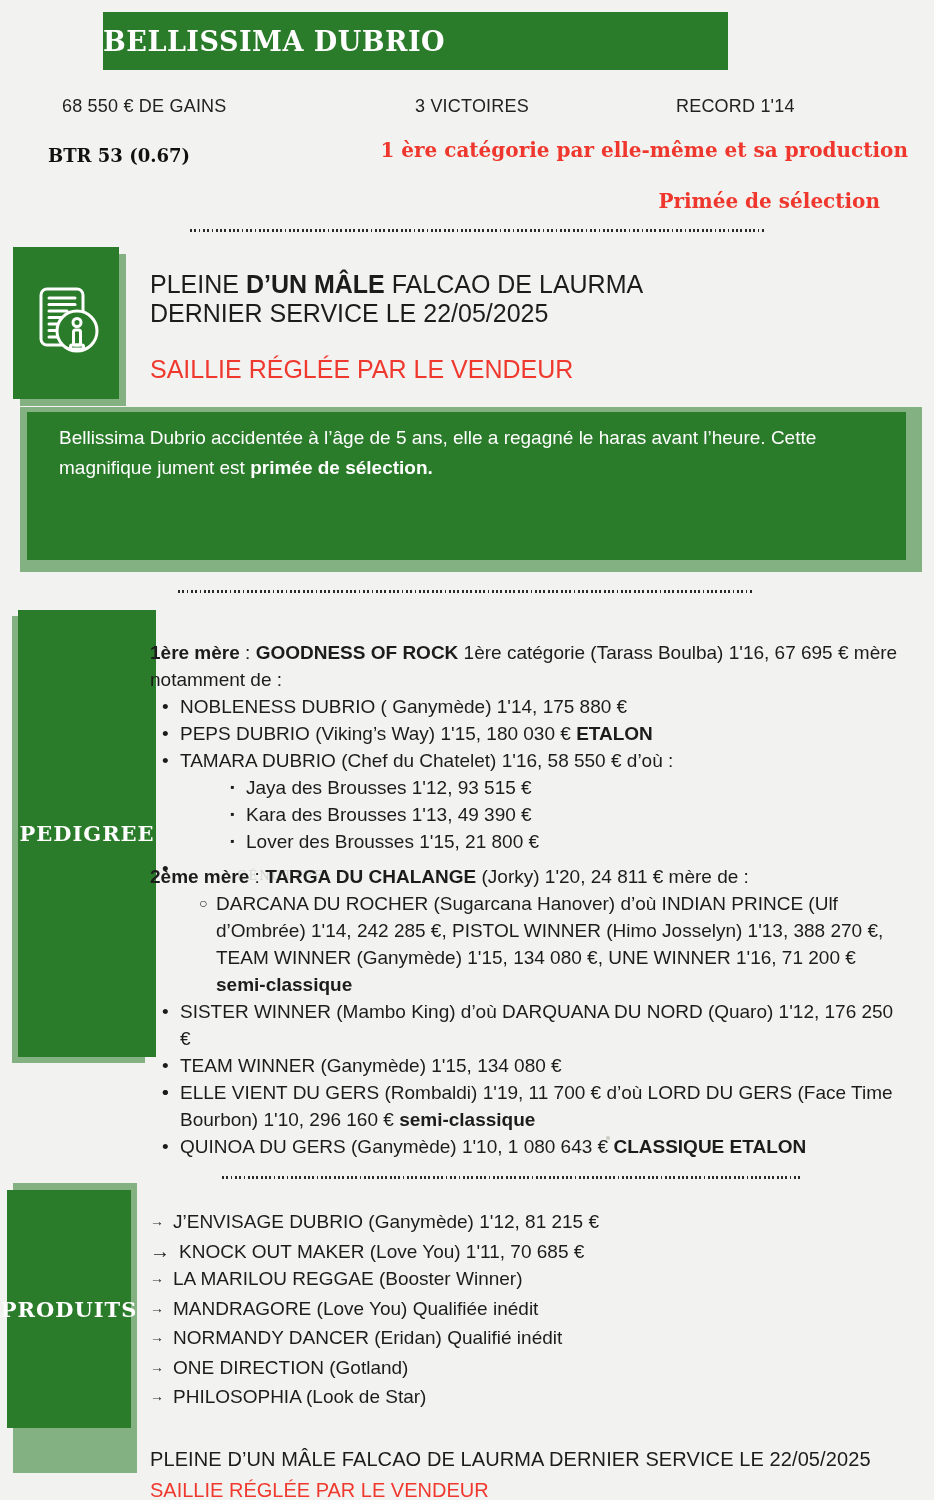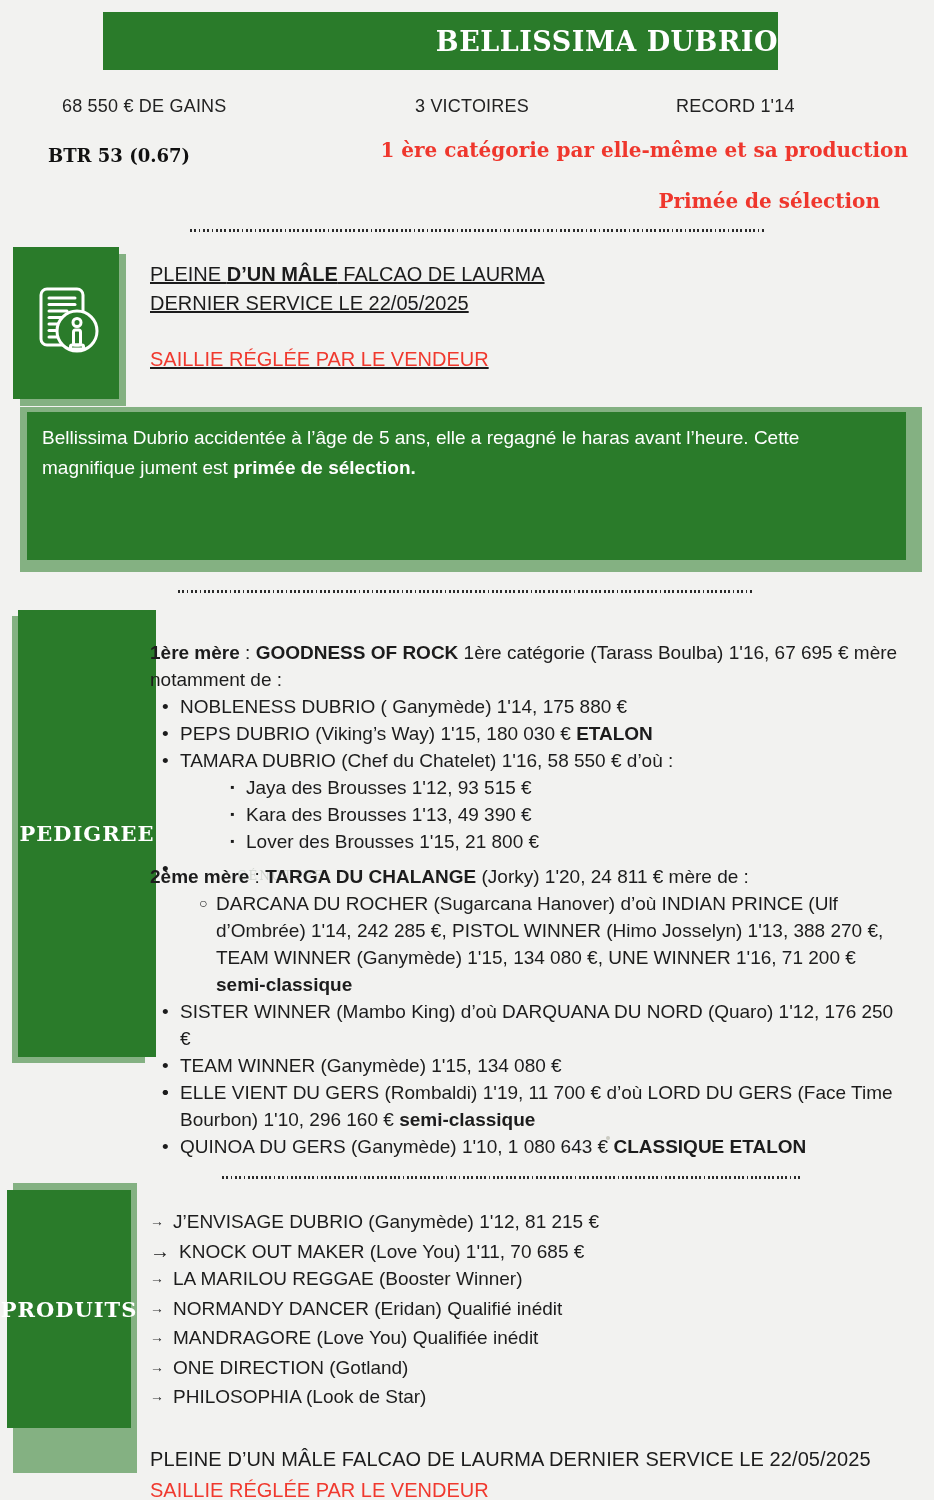--- a/index.html
+++ b/index.html
@@ -7,22 +7,22 @@
     position:relative;
     width:934px;height:1500px;
     background:#f2f2f0;
     font-family:"Liberation Sans",sans-serif;
     color:#1f1f1f;
     overflow:hidden;
   }
 
   
   .banner{
-    position:absolute;left:103px;top:12px;width:675px;height:58px;
-    background:#2a7b2a;display:flex;align-items:center;justify-content:flex-end;
+    position:absolute;left:103px;top:12px;width:625px;height:58px;
+    background:#2a7b2a;display:flex;align-items:center;justify-content:flex-start;
   }
   .banner-title{
     color:#ffffff;font-family:"DejaVu Serif","Liberation Serif",serif;
     font-weight:700;font-size:27px;letter-spacing:0.5px;
   }
 
   
   .stat{position:absolute;top:96px;font-size:18px;letter-spacing:0.2px;color:#222;}
   .stat.gains{left:62px;}
   .stat.victories{left:415px;}
@@ -49,34 +49,34 @@
   .dotted.d2{left:178px;top:590px;width:575px;}
   .dotted.d3{left:222px;top:1176px;width:578px;}
 
   
   .info-box{
     position:absolute;left:13px;top:247px;width:106px;height:152px;
     background:#2a7b2a;box-shadow:7px 7px 0 0 #84b182;
     display:flex;align-items:center;justify-content:center;
   }
   .gestation{
-    position:absolute;left:150px;top:260px;width:640px;
-    font-size:20px;line-height:29px;color:#1c1c1c;text-decoration:underline;
+    position:absolute;left:150px;top:270px;width:640px;
+    font-size:25px;line-height:29px;color:#1c1c1c;
   }
   .gestation .red-sans{color:#f0392e;margin-top:27px;}
 
   
   .statement-outer{
     position:absolute;left:20px;top:407px;width:902px;height:165px;
     background:#84b182;
   }
   .statement-inner{
     position:absolute;left:7px;top:5px;right:16px;bottom:12px;
     background:#2a7b2a;color:#ffffff;
-    padding:11px 15px;box-sizing:border-box;
+    padding:11px 32px;box-sizing:border-box;
     font-size:19px;line-height:30px;
   }
   .statement-inner .p2{text-align:center;font-weight:700;margin-top:25px;}
 
   
   .label-light{position:absolute;background:#84b182;}
   .label-dark{position:absolute;background:#2a7b2a;display:flex;align-items:center;justify-content:center;}
   .label-text{
     color:#fff;font-family:"DejaVu Serif","Liberation Serif",serif;
     font-weight:700;font-size:21px;letter-spacing:1px;
@@ -202,22 +202,22 @@
   <div class="label-light prod-light"></div>
   <div class="label-dark prod-dark">
     <div class="label-text">PRODUITS</div>
   </div>
 
   <div class="produits-list">
     <div id="produits-items">
         <div class="prod-item"><span class="arrow-small">→</span><span>J’ENVISAGE DUBRIO (Ganymède) 1'12, 81 215 €</span></div>
         <div class="prod-item"><span class="arrow-large">→</span><span>KNOCK OUT MAKER (Love You) 1'11, 70 685 €</span></div>
         <div class="prod-item"><span class="arrow-small">→</span><span>LA MARILOU REGGAE (Booster Winner)</span></div>
+        <div class="prod-item"><span class="arrow-small">→</span><span>MANDRAGORE (Love You) Qualifiée inédit</span></div>
         <div class="prod-item"><span class="arrow-small">→</span><span>NORMANDY DANCER (Eridan) Qualifié inédit</span></div>
-        <div class="prod-item"><span class="arrow-small">→</span><span>MANDRAGORE (Love You) Qualifiée inédit</span></div>
         <div class="prod-item"><span class="arrow-small">→</span><span>ONE DIRECTION (Gotland)</span></div>
         <div class="prod-item"><span class="arrow-small">→</span><span>PHILOSOPHIA (Look de Star)</span></div>
       </div>
     <div class="prod-footer1">PLEINE D’UN MÂLE FALCAO DE LAURMA DERNIER SERVICE LE 22/05/2025</div>
     <div class="prod-footer2">SAILLIE RÉGLÉE PAR LE VENDEUR</div>
   </div>
 
 </div>
 
 </body></html>

